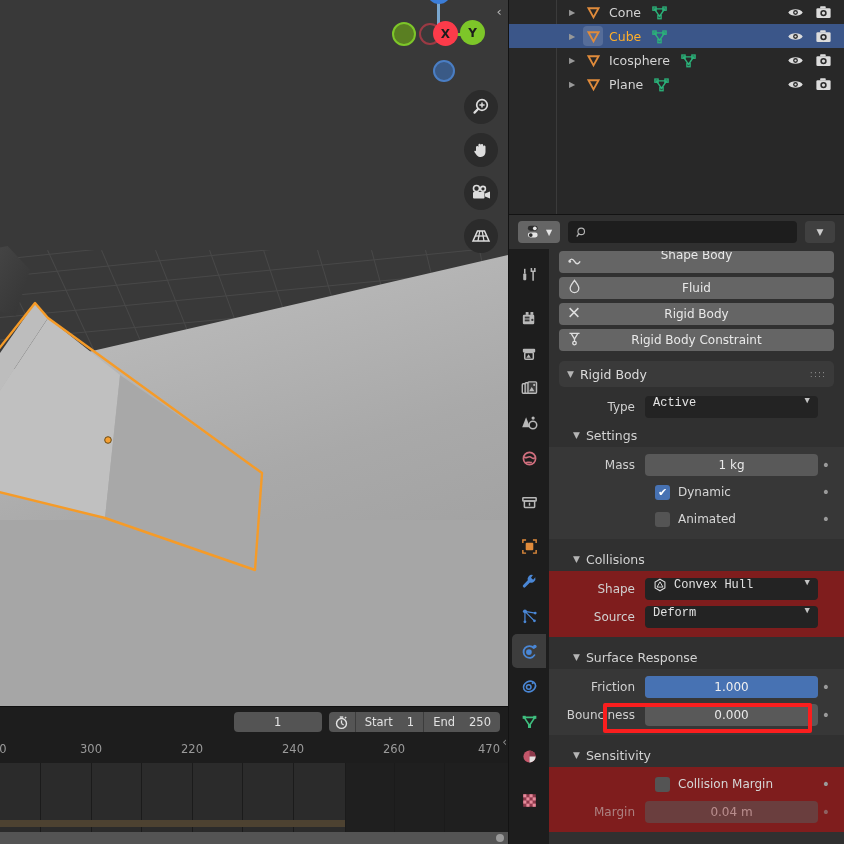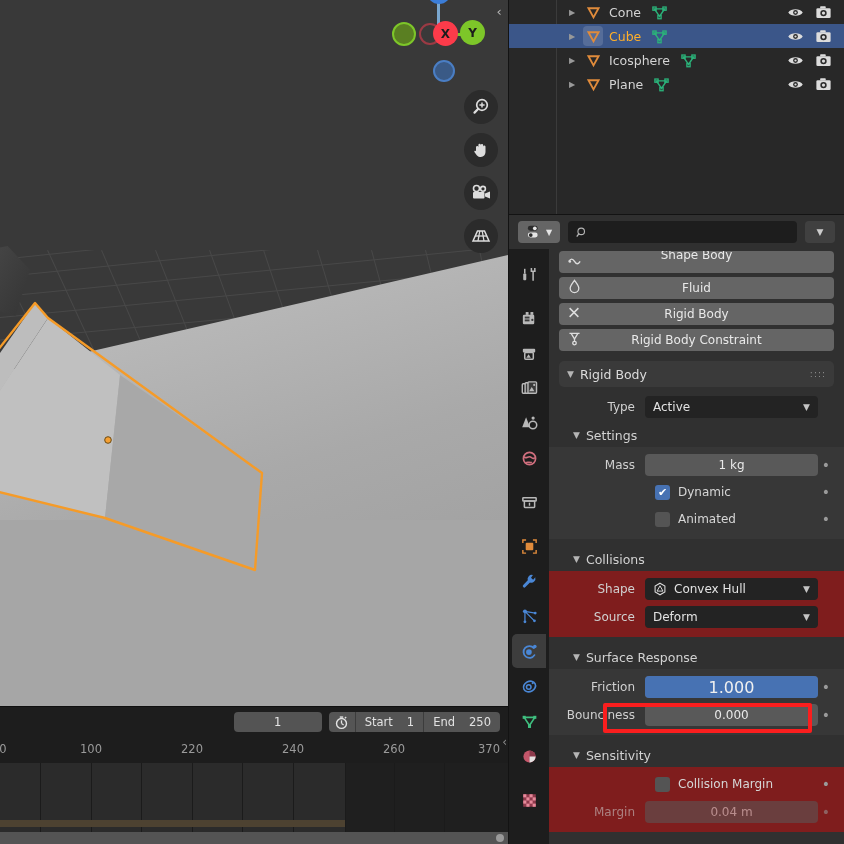--- a/index.html
+++ b/index.html
@@ -223,33 +223,33 @@
   }
   .row .lbl {
     width: 86px; text-align: right; padding-right: 10px;
     color: #d0d0d0; font-size: 12px; flex: 0 0 auto;
   }
   .row .fld { flex: 1; }
   .row .dot { width: 16px; text-align: center; color: #9a9a9a; font-size: 14px; flex: 0 0 auto; }
 
   .dropdown {
     height: 22px; background: #232323; border-radius: 4px;
-    display: flex; align-items: center; padding: 0 8px; gap: 7px;
-    color: #e2e2e2; font-size: 12px; position: relative;
+    display: flex; padding: 0 8px; gap: 7px;
+    color: #e2e2e2; font-size: 12px; position: relative; font-family: Liberation Mono, monospace;
   }
   .dropdown .chev { position: absolute; right: 8px; color: #c4c4c4; font-size: 9px; }
   .numfield {
     height: 22px; background: #595959; border-radius: 4px;
     display: flex; align-items: center; justify-content: center;
     color: #e9e9e9; font-size: 12px;
   }
   .slider {
     height: 22px; background: #595959; border-radius: 4px; position: relative; overflow: hidden;
     display: flex; align-items: center; justify-content: center;
-    color: #f0f0f0; font-size: 16px;
+    color: #f0f0f0; font-size: 12px;
   }
   .slider .fill { position: absolute; left:0; top:0; bottom:0; background: #4772b3; }
   .slider span { position: relative; z-index: 2; }
 
   .cbrow { display: flex; align-items: center; height: 24px; margin-top: 3px; padding-left: 96px; }
   .cb {
     width: 15px; height: 15px; border-radius: 3px; background: #545454;
     display: flex; align-items: center; justify-content: center; flex: 0 0 auto;
   }
   .cb.on { background: #4772b3; }
@@ -384,25 +384,25 @@
         </div>
         <div class="tl-seg last">
           <span>End</span>
           <span>250</span>
         </div>
       </div>
     </div>
 
     <div id="tl-ruler">
         <span class="tl-tick" style="left: 3px;">0</span>
-        <span class="tl-tick" style="left: 91px;">100</span>
+        <span class="tl-tick" style="left: 91px;">300</span>
         <span class="tl-tick" style="left: 192px;">220</span>
         <span class="tl-tick" style="left: 293px;">240</span>
         <span class="tl-tick" style="left: 394px;">260</span>
-        <span class="tl-tick" style="left: 489px;">370</span>
+        <span class="tl-tick" style="left: 489px;">470</span>
       </div>
 
     <div id="tl-body">
       <div class="tl-range-end" style="left:345px; right:0;"></div>
       <div class="tl-vline" style="left:40px;"></div>
       <div class="tl-vline" style="left:91px;"></div>
       <div class="tl-vline" style="left:141px;"></div>
       <div class="tl-vline" style="left:192px;"></div>
       <div class="tl-vline" style="left:242px;"></div>
       <div class="tl-vline" style="left:293px;"></div>

